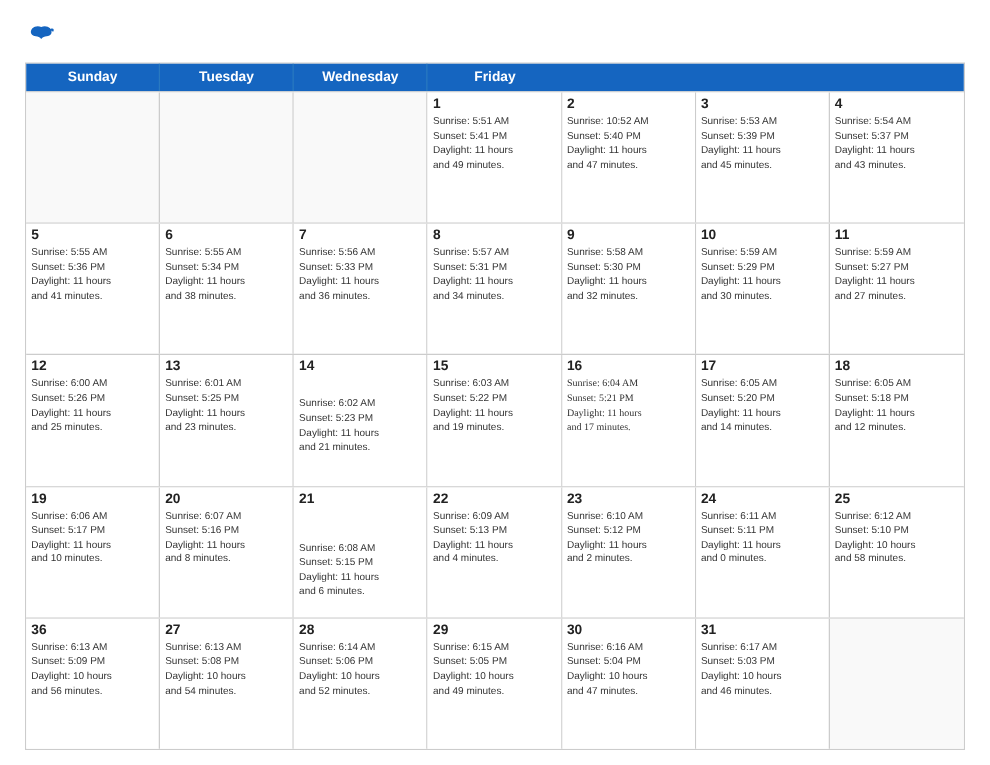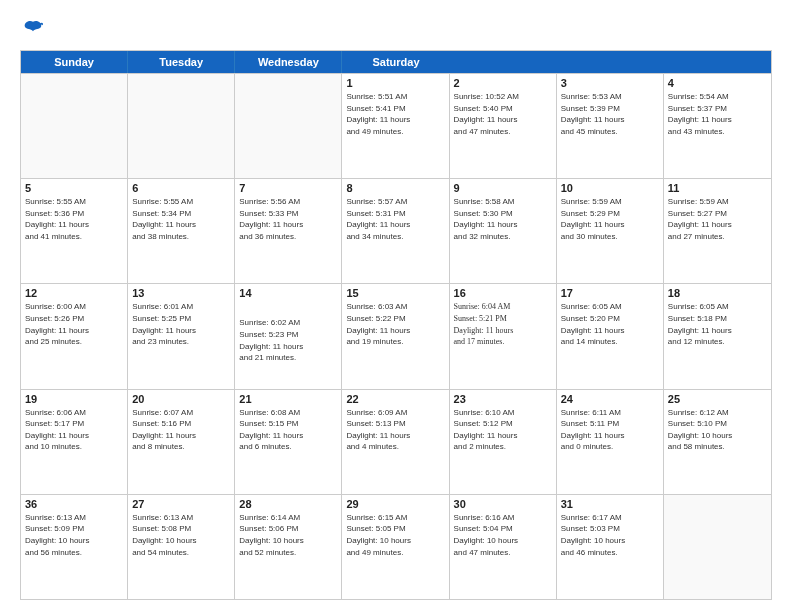--- a/index.html
+++ b/index.html
@@ -127,21 +127,21 @@
       <div class="month-title"></div>
       <div class="subtitle"></div>
     </div>
   </div>
 
   <div class="calendar">
     <div class="cal-header">
     <div class="cal-header-cell">Sunday</div>
         <div class="cal-header-cell">Tuesday</div>
         <div class="cal-header-cell">Wednesday</div>
-        <div class="cal-header-cell">Saturday</div>
+        <div class="cal-header-cell">Friday</div>
       </div>
     <div class="cal-body">
     <div class="cal-row">
           <div class="cal-cell empty"></div>
           <div class="cal-cell empty"></div>
           <div class="cal-cell empty"></div>
           <div class="cal-cell">
             <div class="day-num">1</div>
             <div class="day-info" style="white-space: pre-line;">Sunrise: 5:51 AM
 Sunset: 5:41 PM
@@ -282,21 +282,21 @@
           </div>
           <div class="cal-cell">
             <div class="day-num">20</div>
             <div class="day-info" style="white-space: pre-line;">Sunrise: 6:07 AM
 Sunset: 5:16 PM
 Daylight: 11 hours
 and 8 minutes.</div>
           </div>
           <div class="cal-cell">
             <div class="day-num">21</div>
-            <div class="day-info" style="white-space: pre-line;">Sunrise: 6:08 AM
+            <div class="day-info" style="white-space: pre-line; margin-top: 26px;">Sunrise: 6:08 AM
 Sunset: 5:15 PM
 Daylight: 11 hours
 and 6 minutes.</div>
           </div>
           <div class="cal-cell">
             <div class="day-num">22</div>
             <div class="day-info" style="white-space: pre-line;">Sunrise: 6:09 AM
 Sunset: 5:13 PM
 Daylight: 11 hours
 and 4 minutes.</div>

